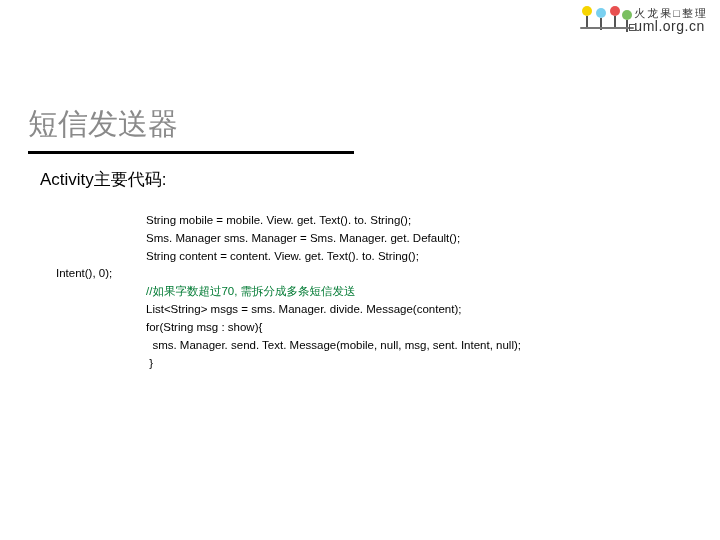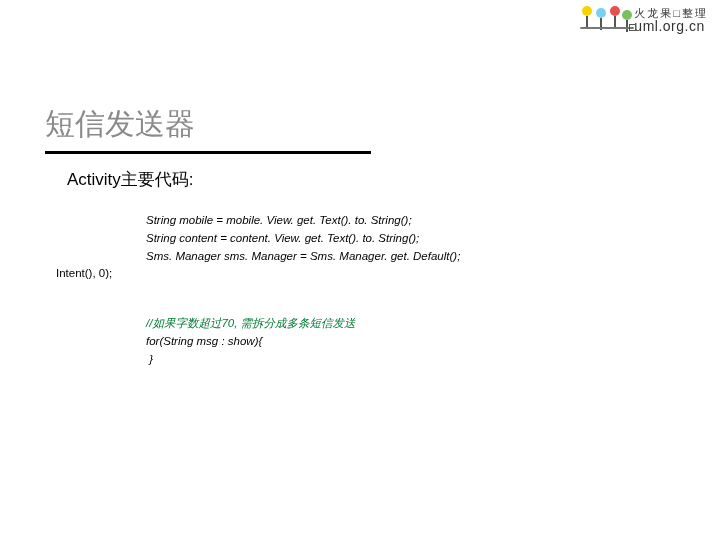--- a/index.html
+++ b/index.html
@@ -19,43 +19,43 @@
     position: absolute; width: 10px; height: 10px; border-radius: 50%;
   }
   .brand-text { display: flex; flex-direction: column; line-height: 1; }
   .brand-text .line1 { font-size: 11px; color: #333; letter-spacing: 2px; }
   .brand-text .line2 { font-size: 14px; color: #333; letter-spacing: 0.5px; }
   .corner-sq {
     position: absolute; top: 24px; right: 84px;
     width: 7px; height: 7px; border: 1px solid #555;
   }
   .title-wrap {
-    position: absolute; top: 104px; left: 45px;
+    position: absolute; top: 104px; left: 28px;
   }
   .title {
     font-family: "SimSun", serif;
     font-size: 30px; color: #8a8a8a; font-weight: 400;
     padding-bottom: 4px;
   }
   .title-underline {
     width: 326px; height: 3px; background: #000; margin-top: 2px;
   }
   .subtitle {
-    position: absolute; top: 168px; left: 67px;
+    position: absolute; top: 168px; left: 40px;
     font-size: 17px; color: #000; font-weight: 400;
   }
   .code-block {
     position: absolute; top: 212px; left: 56px; right: 30px;
     font-size: 11.5px; color: #000; line-height: 1.55;
     font-family: Arial, sans-serif;
   }
   .code-line { white-space: pre; }
-  .indent1 { padding-left: 90px; font-style: italic; }
+  .indent1 { padding-left: 90px; }
   .wrapline { padding-left: 0; }
-  .comment { color: #007a33; margin-top: 32px; }
+  .comment { color: #007a33; }
 </style>
 </head>
 <body>
 
 <div class="page">
 
   <div class="header-brand">
     <div class="brand-icons">
       <div class="ball" style="left:2px; top:0; background:#f6d400;"></div>
       <div class="stick" style="left:6px; top:10px;"></div>
@@ -76,21 +76,23 @@
 
   <div class="title-wrap">
     <div class="title">短信发送器</div>
     <div class="title-underline"></div>
   </div>
 
   <div class="subtitle">Activity主要代码:</div>
 
   <div class="code-block">
     <div class="code-line indent1">String mobile = mobile. View. get. Text(). to. String();</div>
+    <div class="code-line indent1">Sms. Manager sms. Manager = Sms. Manager. get. Default();</div>
     <div class="code-line indent1">String content = content. View. get. Text(). to. String();</div>
-    <div class="code-line indent1">Sms. Manager sms. Manager = Sms. Manager. get. Default();</div>
     <div class="code-line wrapline">Intent(), 0);</div>
     <div class="code-line indent1 comment">//如果字数超过70, 需拆分成多条短信发送</div>
+    <div class="code-line indent1">List&lt;String&gt; msgs = sms. Manager. divide. Message(content);</div>
     <div class="code-line indent1">for(String msg : show){</div>
+    <div class="code-line indent1">  sms. Manager. send. Text. Message(mobile, null, msg, sent. Intent, null);</div>
     <div class="code-line indent1"> }</div>
   </div>
 
 </div>
 
 </body></html>

